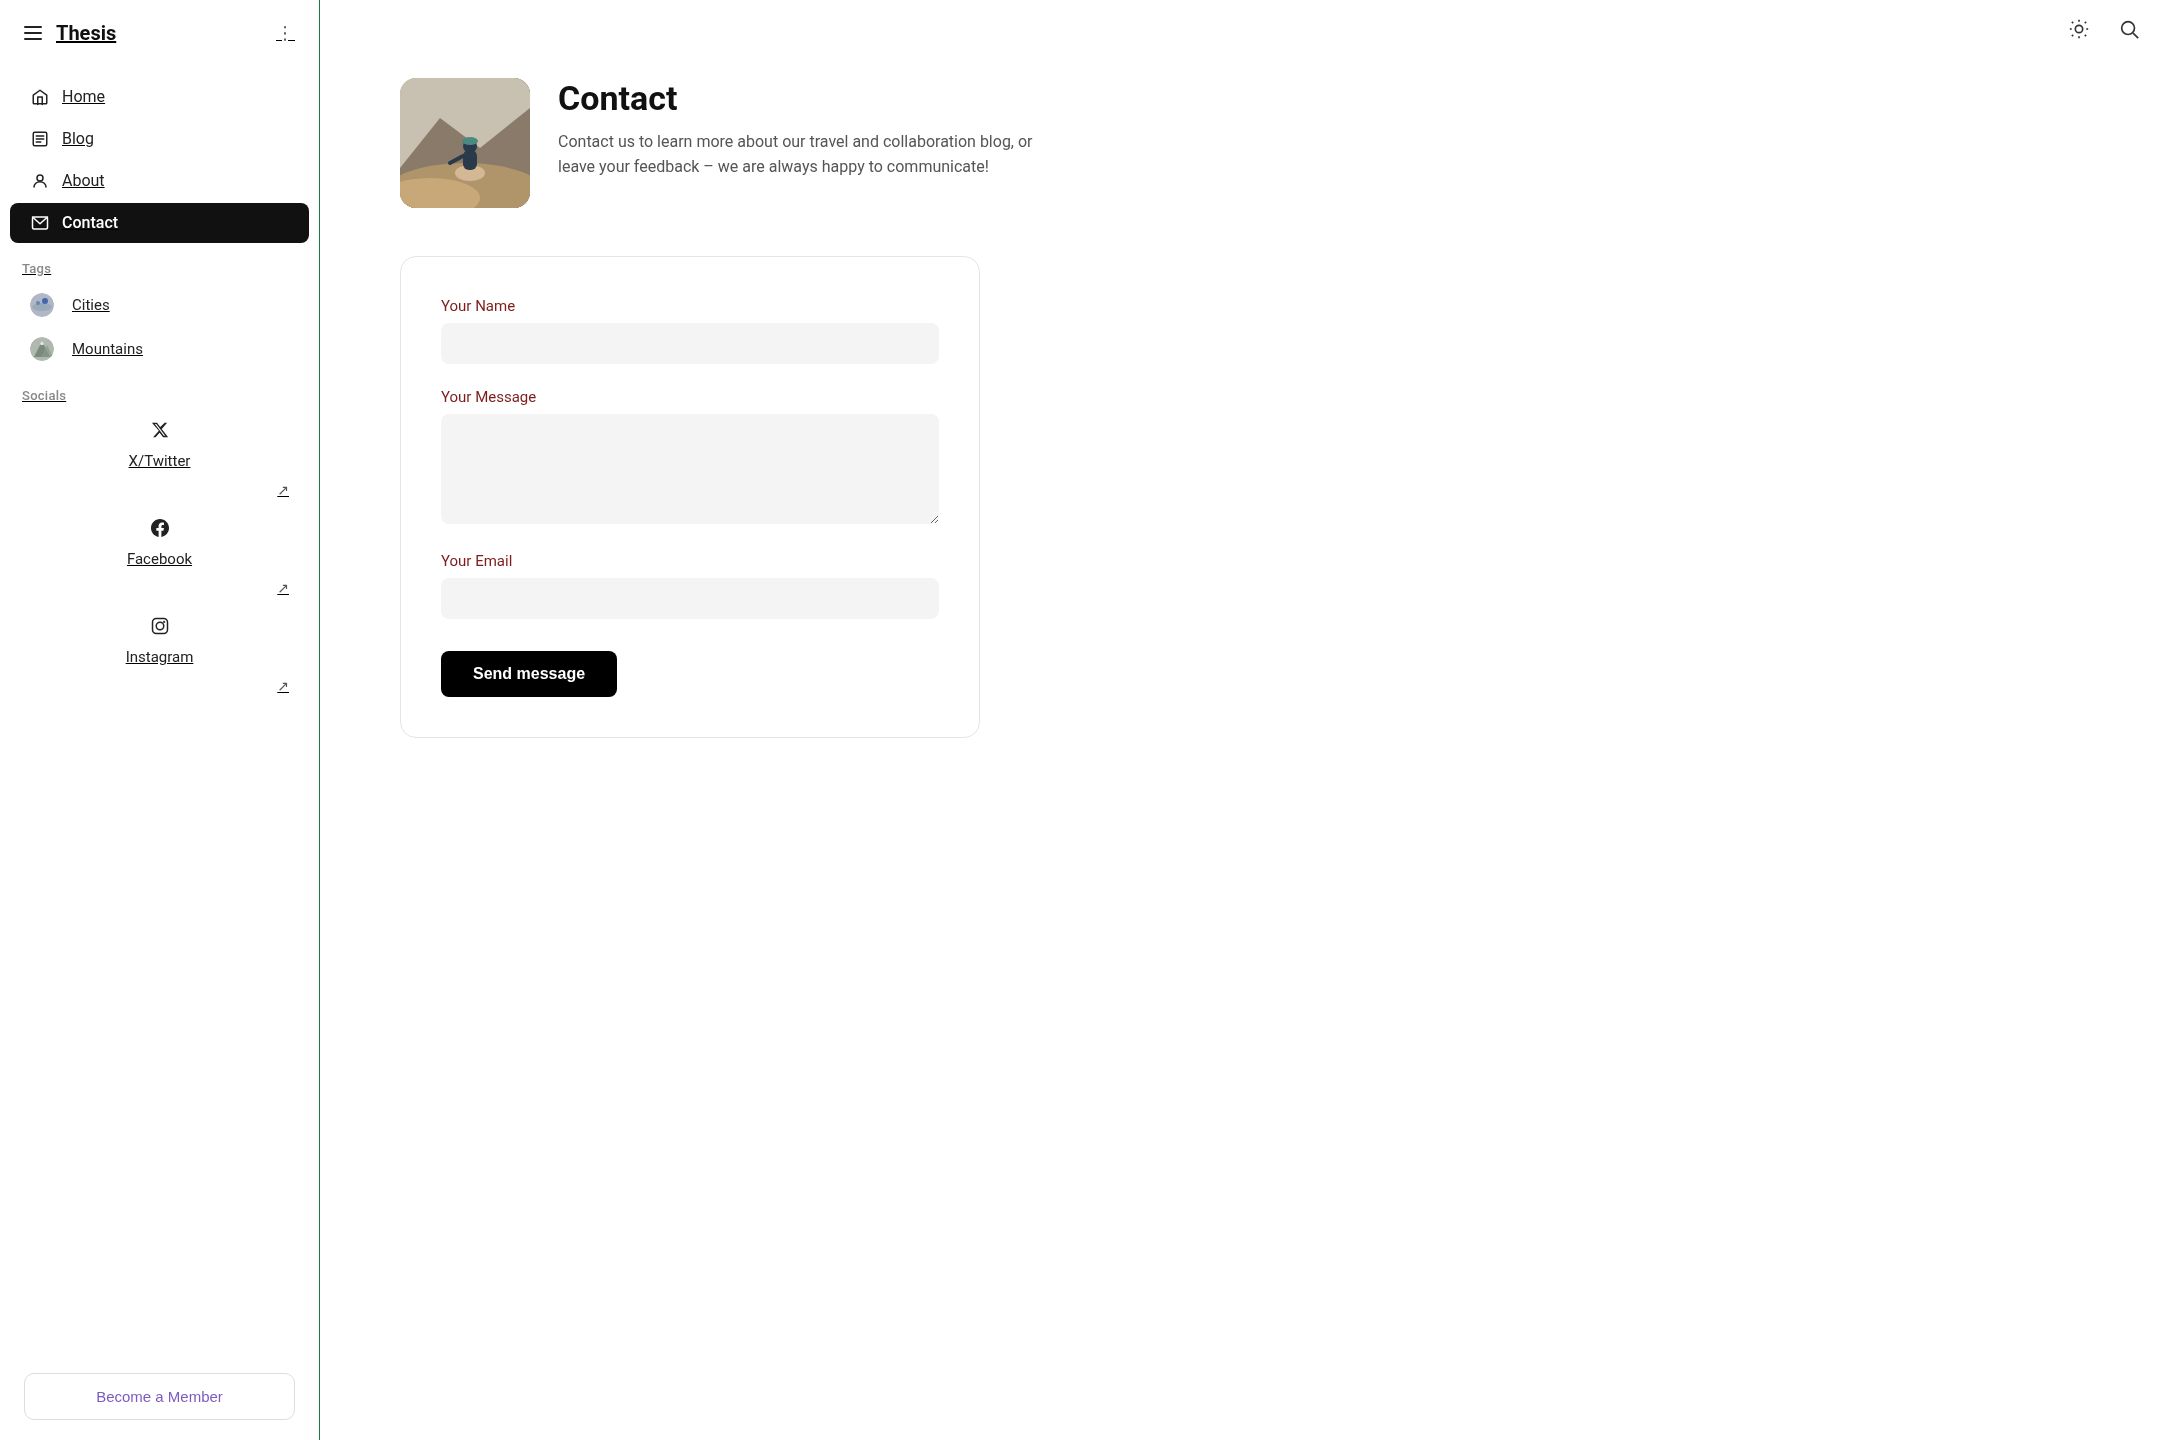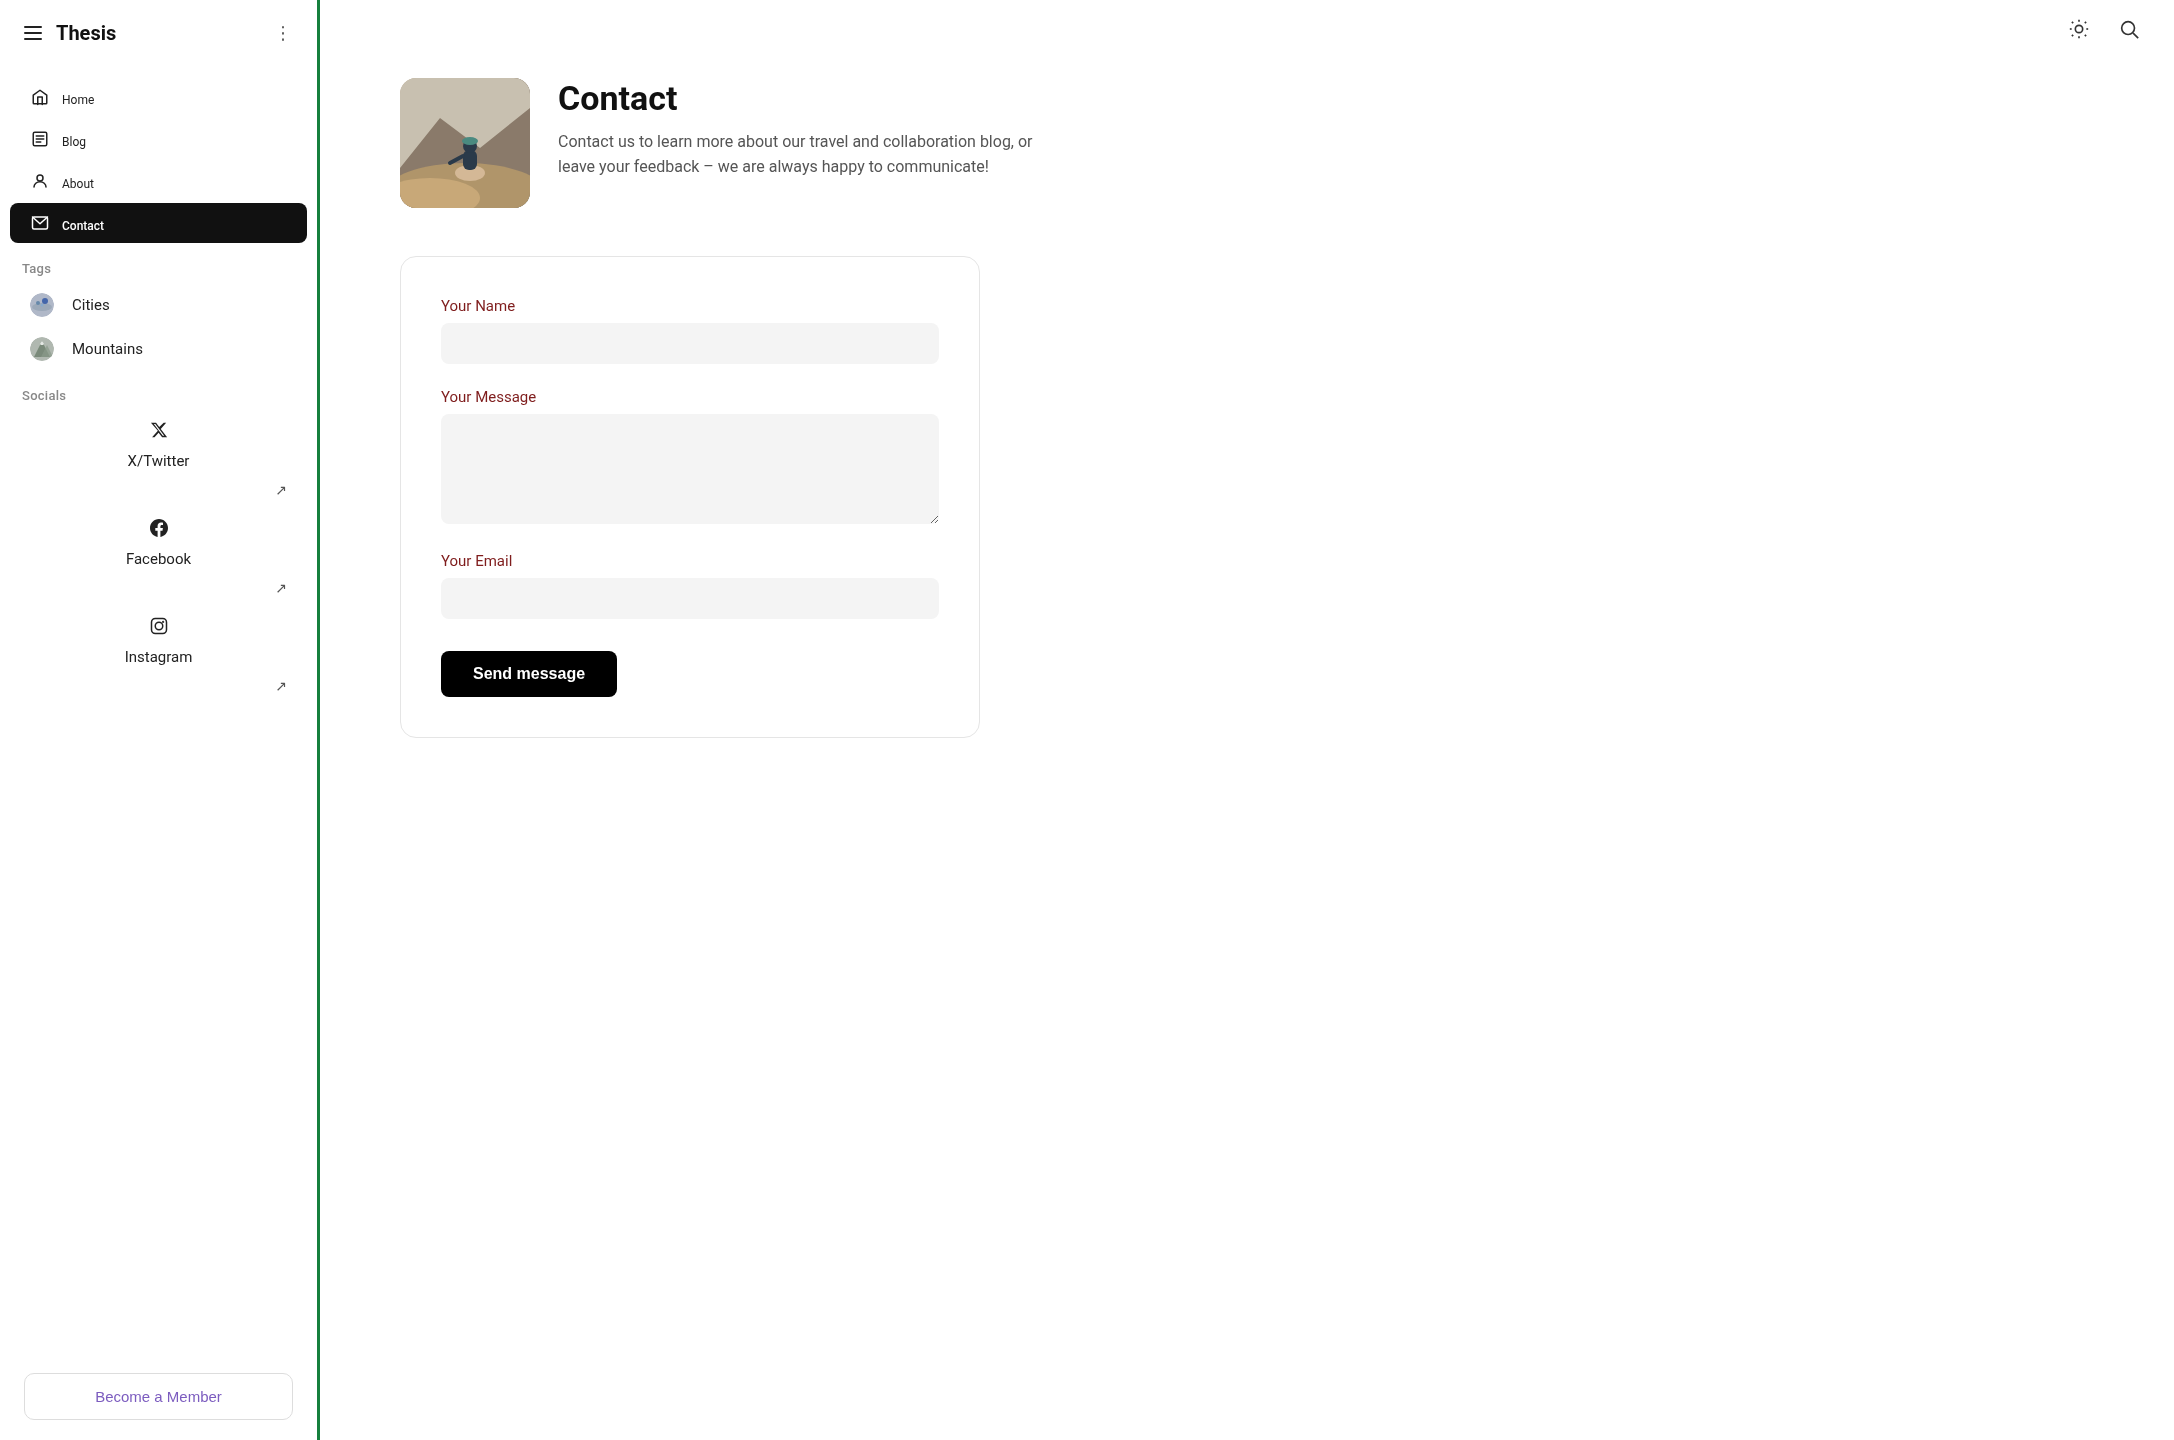--- a/index.html
+++ b/index.html
@@ -8,26 +8,27 @@
       background: #fff;
       display: flex;
       height: 100vh;
       overflow: hidden;
     }
 
     
     .sidebar {
       width: 320px;
       min-width: 320px;
-      border-right: 3px solid #15803d;
+      border-right: 1px solid #15803d;
       display: flex;
       flex-direction: column;
       height: 100vh;
       background: #fff;
       padding: 0;
+      text-decoration: underline;
     }
 
     .sidebar-header {
       display: flex;
       align-items: center;
       justify-content: space-between;
       padding: 18px 20px;
       border-bottom: none;
     }
 
@@ -67,27 +68,27 @@
     }
 
     .sidebar-nav {
       padding: 10px 0;
       flex: 1;
       overflow-y: auto;
     }
 
     .nav-item {
       display: flex;
-      align-items: flex-end;
+      align-items: flex-start;
       gap: 12px;
       padding: 10px 20px;
       cursor: pointer;
       border-radius: 8px;
       margin: 2px 10px;
-      font-size: 12px;
+      font-size: 16px;
       color: #222;
       font-weight: 400;
       transition: background 0.1s;
     }
     .nav-item.active {
       background: #111;
       color: #fff;
       font-weight: 500;
     }
     .nav-item.active .nav-icon svg path,

